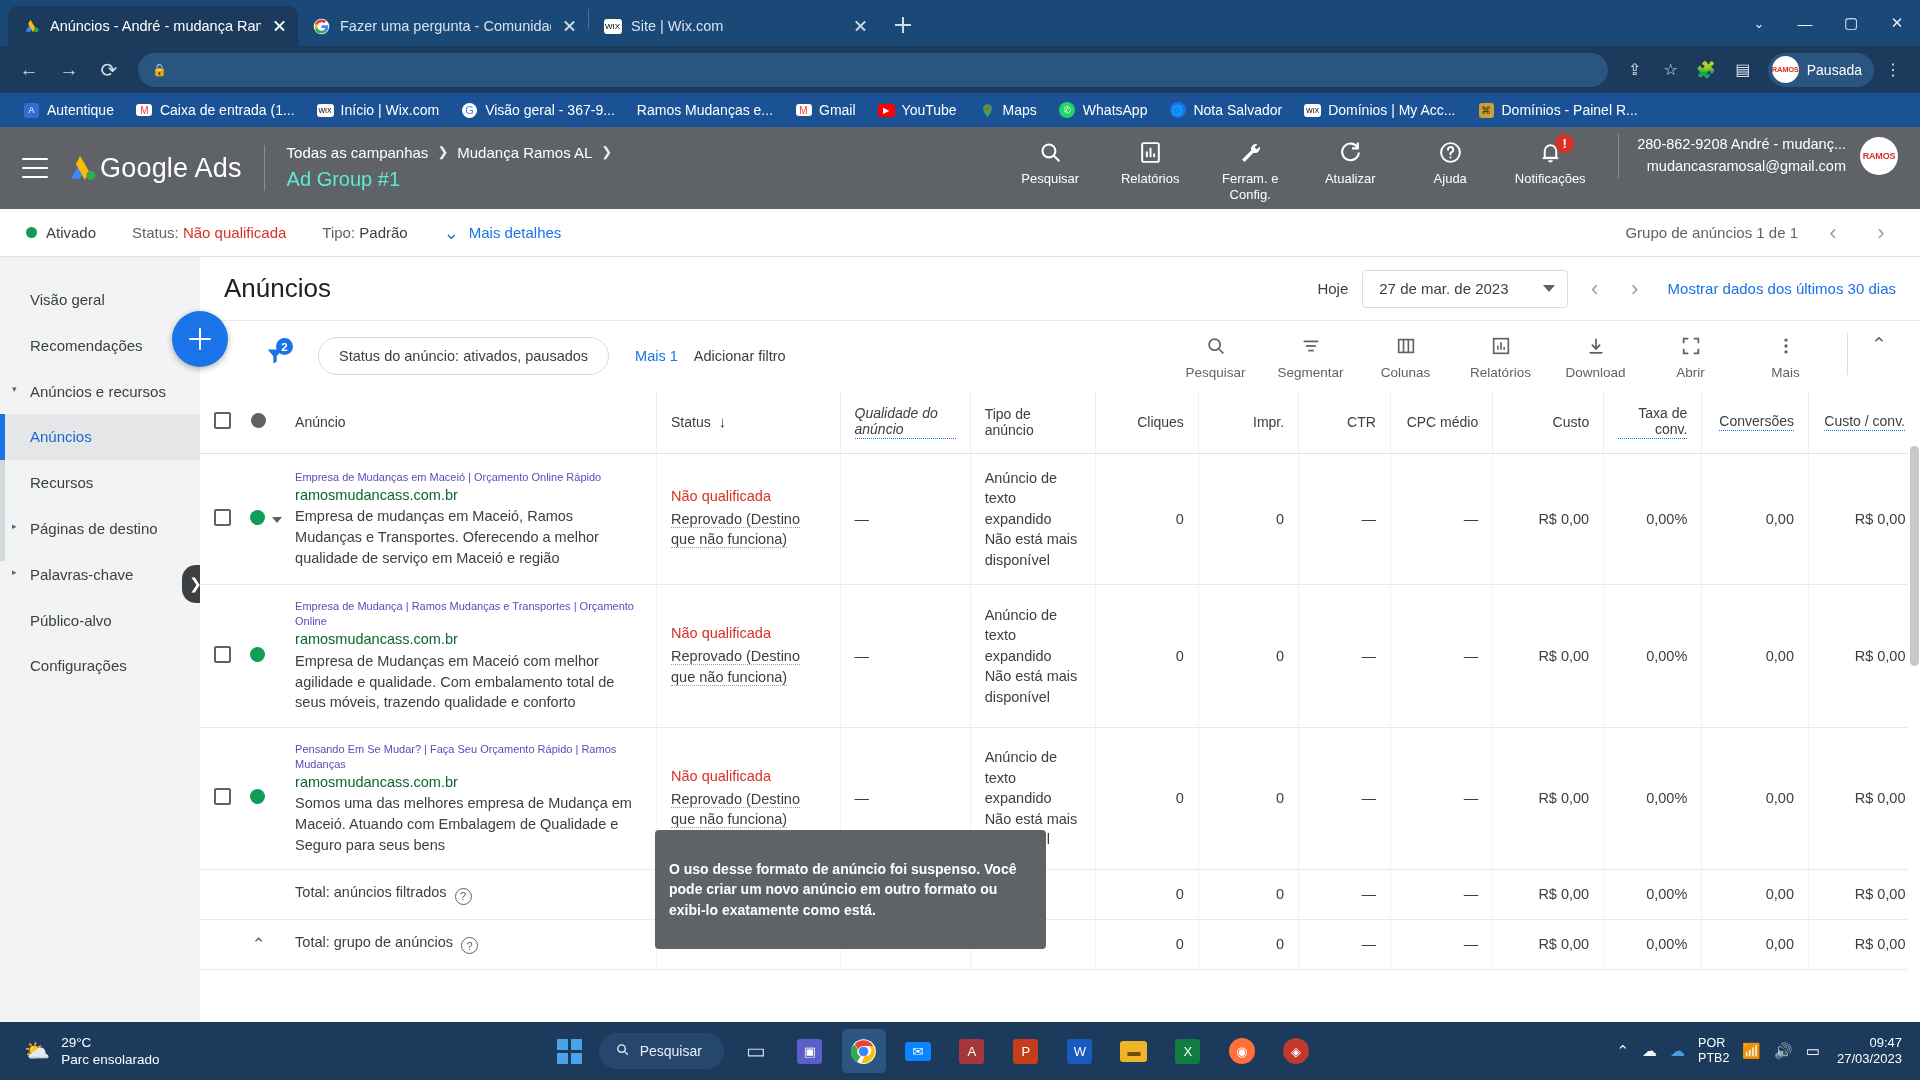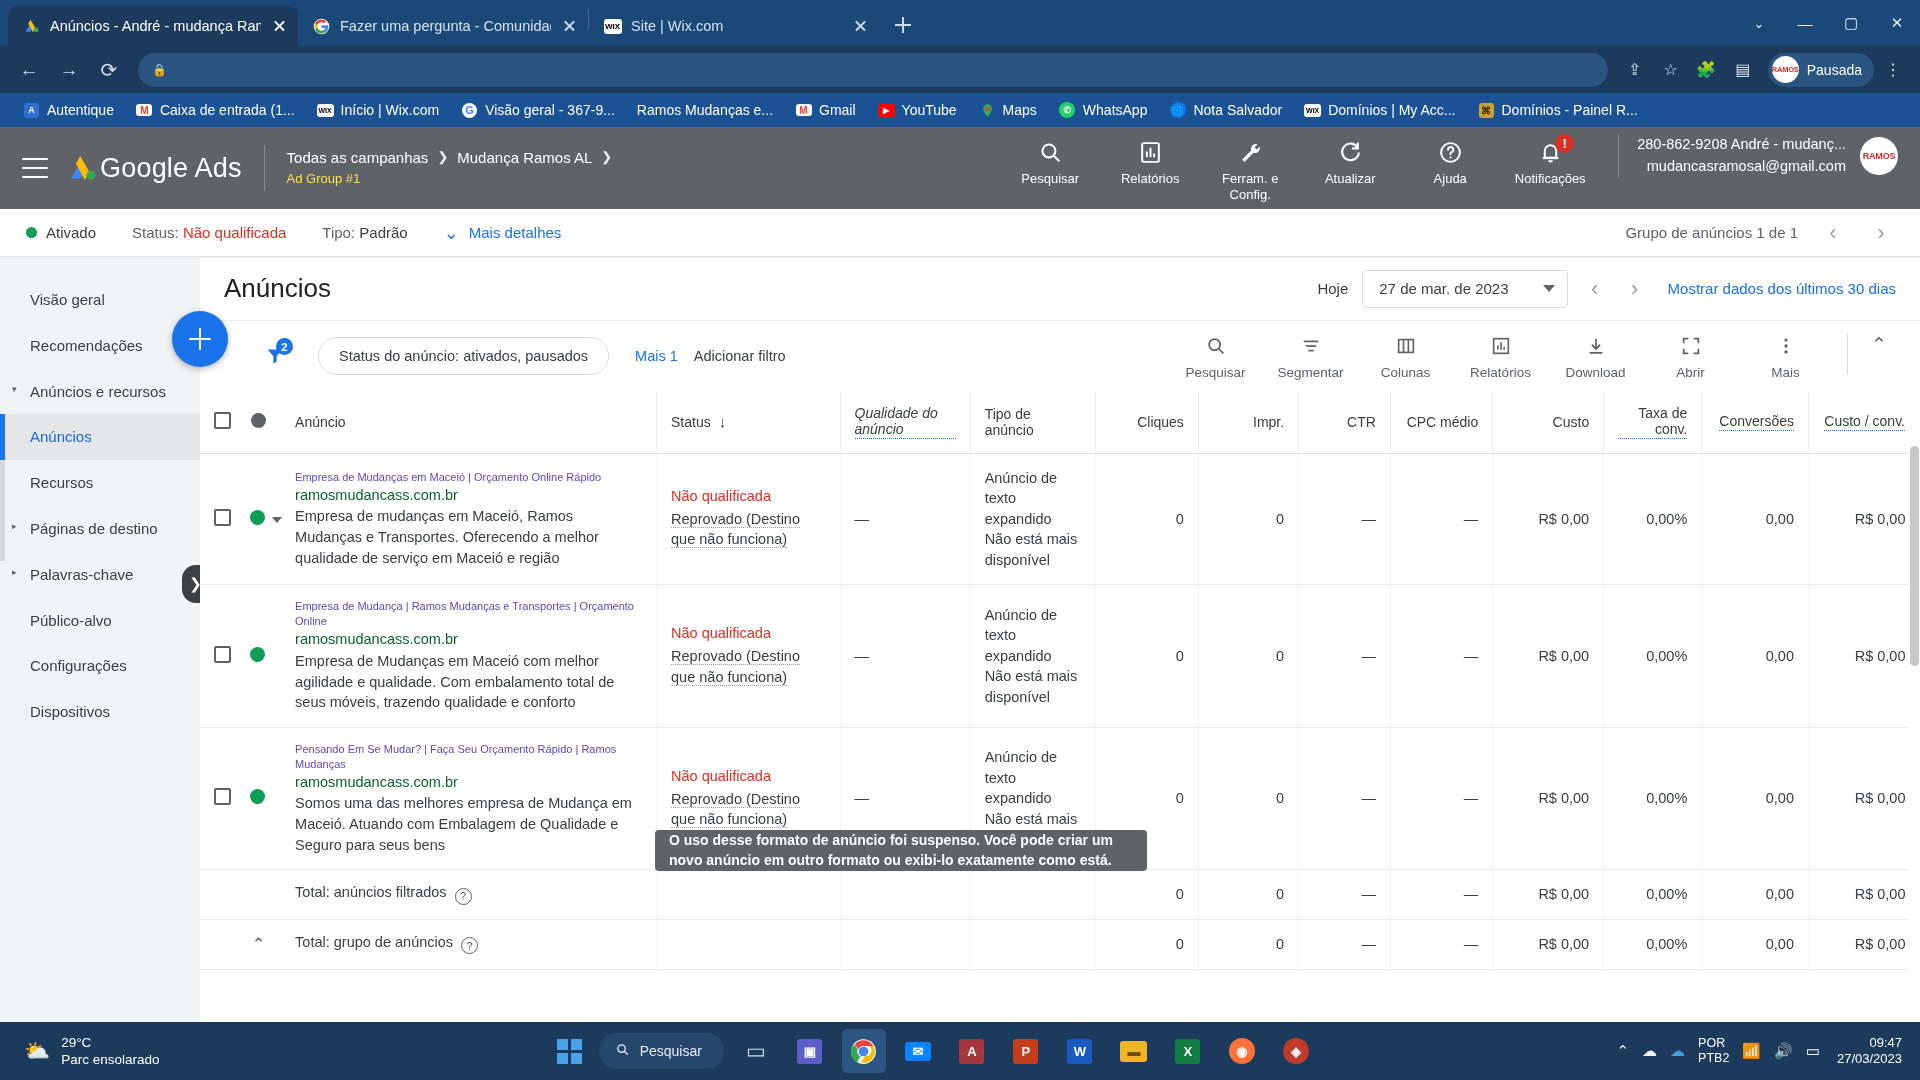--- a/index.html
+++ b/index.html
@@ -78,21 +78,21 @@
     height:82px; background:#5f6368; display:flex; align-items:center; padding:0 22px; color:#fff; flex:0 0 82px;
   }
   .hamburger { width:26px; height:20px; margin-right:18px; display:flex; flex-direction:column; justify-content:space-between;}
   .hamburger span { height:2.4px; background:#fff; border-radius:1px; display:block;}
   .ads-logo { display:flex; align-items:center; margin-right:22px;}
   .ads-logo-text { font-size:27px; letter-spacing:.2px; font-weight:400;}
   .vsep { width:1px; height:46px; background:#8a8e93;}
   .breadcrumb { margin-left:22px; line-height:1.45;}
   .bc-line1 { font-size:15px; display:flex; align-items:center; gap:9px; color:#fff;}
   .bc-chev { font-size:13px; opacity:.9;}
-  .bc-line2 { font-size:13px; color:#fde047; margin-top:2px;}
+  .bc-line2 { font-size:20px; color:#5eead4; margin-top:2px;}
 
   .hdr-actions { margin-left:auto; display:flex; align-items:flex-start; gap:0; }
   .hdr-act { width:100px; display:flex; flex-direction:column; align-items:center; gap:5px; padding-top:4px; position:relative;}
   .hdr-act .ha-ico { height:28px; display:flex; align-items:center; justify-content:center;}
   .hdr-act .ha-lbl { font-size:13px; text-align:center; line-height:1.18; }
   .badge-dot {
     position:absolute; top:0px; right:26px; width:19px; height:19px; border-radius:50%; background:#d93025;
     color:#fff; font-size:13px; font-weight:bold; display:flex; align-items:center; justify-content:center; line-height:1;
   }
   .acct { display:flex; align-items:center; gap:14px; margin-left:18px; padding-left:18px; border-left:1px solid #8a8e93;}
@@ -197,22 +197,22 @@
   .total-row td { color:#3c4043; font-size:14.5px; background:#fff;}
   .help-ico {
     display:inline-flex; align-items:center; justify-content:center; width:17px; height:17px; border-radius:50%;
     border:1.4px solid #5f6368; color:#5f6368; font-size:11px; margin-left:8px; vertical-align:-3px;
   }
   .up-caret { color:#5f6368; font-size:17px;}
   .sort-arrow { font-size:15px; margin-left:8px; color:#3c4043;}
 
   
   .tooltip {
-    position:absolute; left:455px; top:573px; width:492px; background:#5f6368; color:#fff;
-    font-size:14px; font-weight:bold; line-height:1.46; padding:0 14px; border-radius:4px; z-index:40;
+    position:absolute; left:455px; top:573px; width:391px; background:#5f6368; color:#fff;
+    font-size:14px; font-weight:bold; line-height:1.46; padding:29px 14px; border-radius:4px; z-index:40;
   }
 
   
   .vscroll { position:absolute; right:0; top:0; width:12px; height:100%; background:#fff; }
   .vscroll .thumb { position:absolute; right:1px; top:55px; width:9px; height:220px; border-radius:5px; background:#c6c8ca;}
 
   
   .taskbar {
     height:58px; flex:0 0 58px; background:#1b3a5c; display:flex; align-items:center; color:#fff; padding:0 12px; gap:0;
   }
@@ -228,21 +228,21 @@
     padding:0 22px 0 16px; font-size:14px; color:#e8eef5;
   }
   .tbicon { width:44px; height:44px; display:flex; align-items:center; justify-content:center; border-radius:5px; font-size:21px;}
   .tbicon.active { background:#2c5581; }
   .tb-right { display:flex; align-items:center; gap:13px; padding-right:6px; font-size:13px;}
   .tr-ico { font-size:15px; opacity:.95;}
   .kbd { line-height:1.22; font-size:12.5px; text-align:left;}
   .clock { line-height:1.22; font-size:13px; text-align:right; padding-left:4px;}
 
   
-  .sq { display:inline-flex; align-items:center; justify-content:center; border-radius:3px; color:#fff; font-weight:bold;}
+  .sq { display:inline-flex; align-items:center; justify-content:center; border-radius:3px; color:#fff; font-weight:normal;}
 </style>
 </head>
 <body>
 
 <div class="browser">
 
   <div class="tabstrip">
     <div class="tab active">
       <span class="favicon">
         <svg width="18" height="18" viewBox="0 0 24 24">
@@ -517,23 +517,20 @@
         </div>
         <div class="side-item">
           <span class="caret">▸</span>
           <span>Palavras-chave</span>
         </div>
         <div class="side-item">
             <span>Público-alvo</span>
           </div>
         <div class="side-item">
             <span>Configurações</span>
-          </div>
-        <div class="side-item">
-            <span>Dispositivos</span>
           </div>
         <div class="side-toggle">❯</div>
       </div>
 
       <div class="main">
 
         <div class="main-top">
           <div class="page-title">Anúncios</div>
           <div class="date-area">
             <span>Hoje</span>

